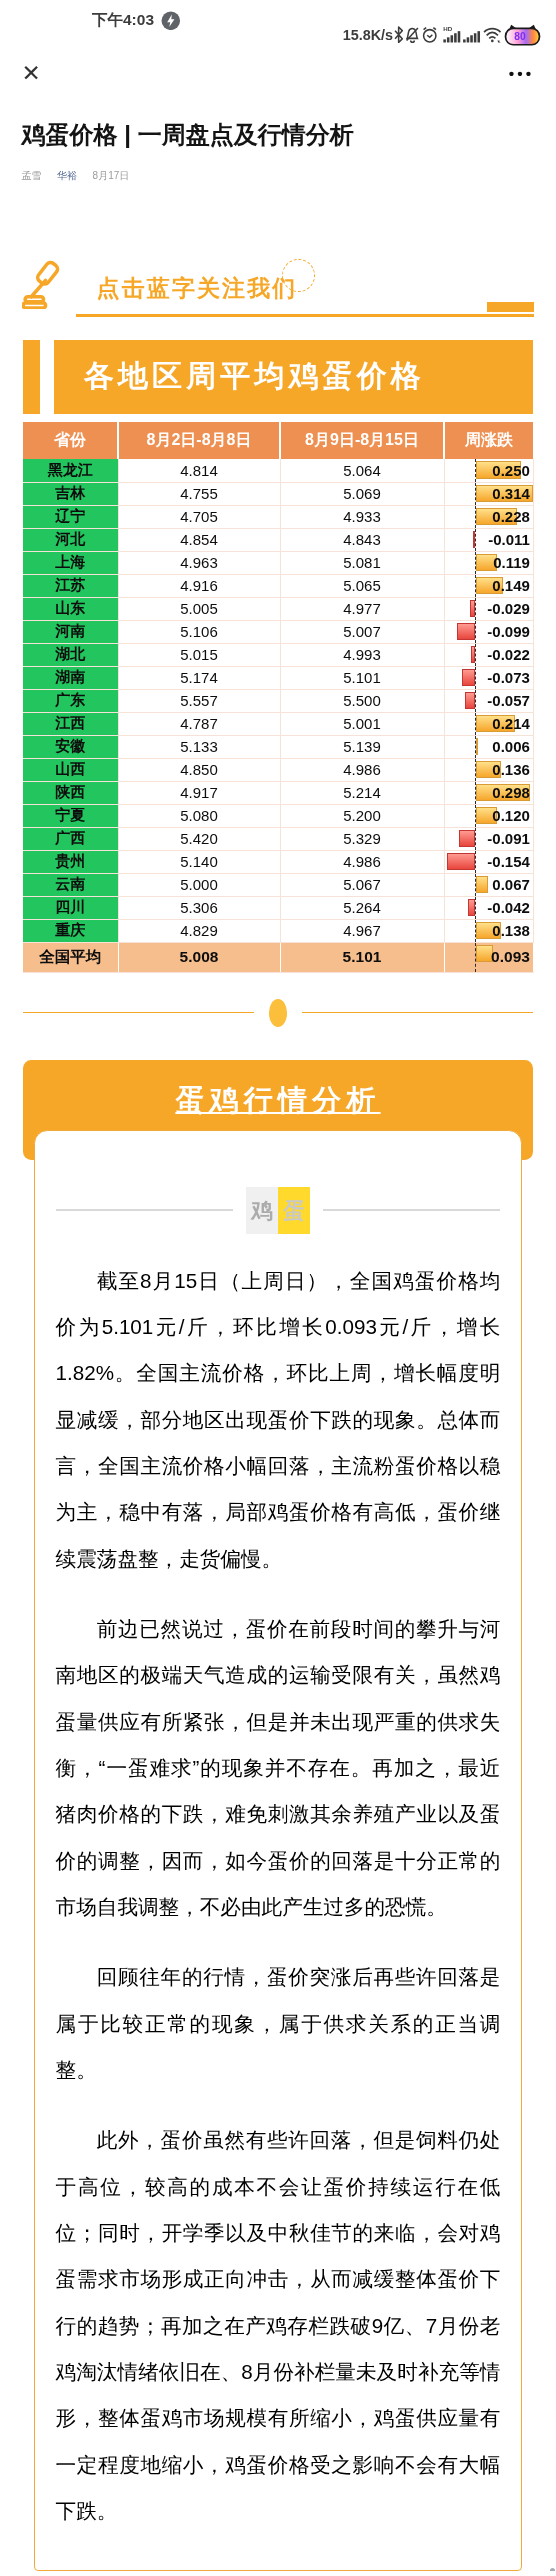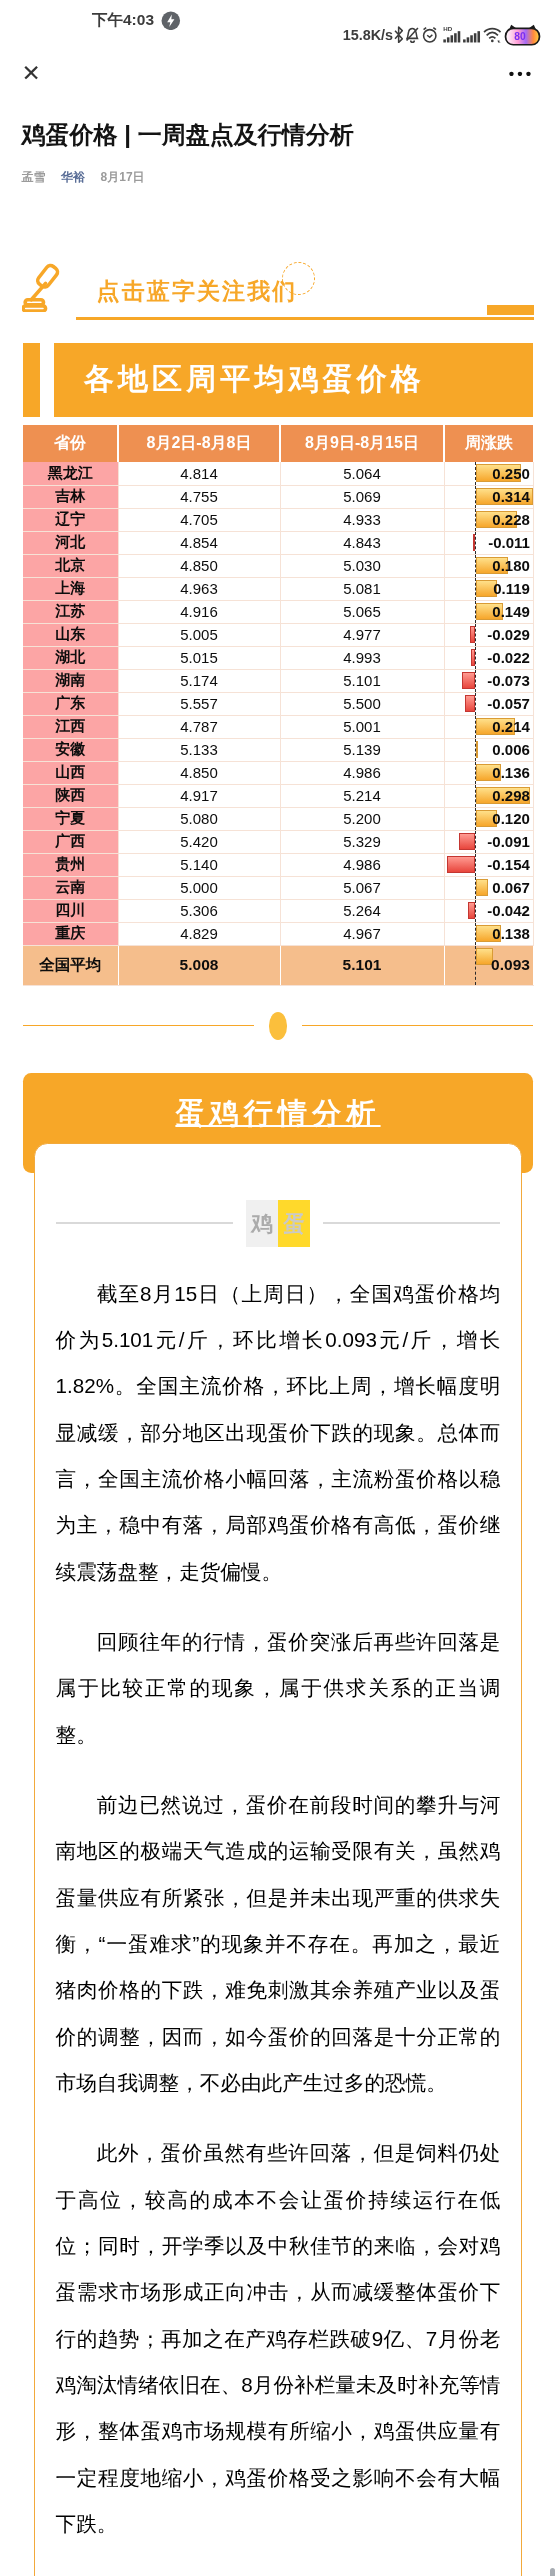--- a/index.html
+++ b/index.html
@@ -14,21 +14,21 @@
     padding:0 14.4px 0 92px; color:#3c3c3c; }
   .statusbar .left { display:flex; align-items:center; gap:7.2px; font-size:15.5px; font-weight:bold; }
   .statusbar .right { display:flex; align-items:center; gap:0; font-size:14.4px; font-weight:bold;margin-top:28px; }
   .sb-ico { display:inline-flex; align-items:flex-end; }
   
   .navbar { height:65px; display:flex; align-items:center; justify-content:space-between; padding:0 21.6px; }
   .nav-close { font-size:23px; color:#333; font-weight:300; cursor:pointer; }
   .nav-more { font-size:15.5px; letter-spacing:3.1px; color:#111; font-weight:bold; cursor:pointer; }
   
   .title { font-size:24px; font-weight:700; line-height:1.35; padding:13.4px 21.6px 0; color:#141414; }
-  .byline { padding:17.5px 21.6px 0; font-size:12px; color:#9b9b9b; display:flex; gap:15.5px;font-weight:bold; }
+  .byline { padding:17.5px 21.6px 0; font-size:10px; color:#9b9b9b; display:flex; gap:15.5px; }
   .byline .account { color:#576b95; }
   
   .follow { margin-top:77px; padding:0 21.6px; position:relative; }
   .follow-row { display:flex; align-items:flex-end; gap:34px; }
   .follow-text { font-size:23px; font-weight:700; color:#F7A728; letter-spacing:2.1px; position:relative; padding-bottom:7.2px; }
   .dash-circle { position:absolute; right:-17.5px; top:-14.4px; width:33px; height:33px; border:1.5px dashed #F7A728; border-radius:50%; }
   .follow-underline { margin:3.1px 0 0 54px; height:2.6px; background:#F7A728; position:relative; }
   .follow-underline .tag { position:absolute; right:0; top:-12.4px; width:47px; height:9.8px; background:#F7A728; }
   
   .banner { margin-top:23px; display:flex; height:74px; }
@@ -37,29 +37,29 @@
     display:flex; align-items:center; }
   .banner .main span { color:#fff; font-size:30px; font-weight:700; letter-spacing:4.1px; padding-left:30px; }
   
   .ptable { margin:8.2px 23px 0; border-collapse:collapse; width:510px; table-layout:fixed; }
   .ptable col.c1{width:95px} .ptable col.c2{width:162px} .ptable col.c3{width:164px} .ptable col.c4{width:89px}
   .ptable th { background:#EE9051; color:#fff; font-size:16px; font-weight:700; height:37px;
     border-right:2.1px solid #fff; }
   .ptable th:last-child{ border-right:none; }
   .ptable td { height:23px; font-size:15px; text-align:center; color:#0d0d0d;
     border-bottom:0.5px solid #f6e2d6; border-right:0.5px solid #f6e2d6; background:#fff; }
-  .ptable td.prov { background:#fca5a5; font-weight:600; }
+  .ptable td.prov { background:#22c55e; font-weight:600; }
   .ptable td.chg { position:relative; padding:8px; }
   .ptable td.chg .axis { position:absolute; left:30px; top:0; bottom:0; border-left:1.5px dashed #2b2b2b; }
   .ptable td.chg .bar { position:absolute; top:2.1px; height:17.5px; border:0.5px solid rgba(0,0,0,.18); }
   .ptable td.chg .bar.up { background:linear-gradient(180deg,#FFE08A,#F6A62B); border-color:#D99B35; }
   .ptable td.chg .bar.dn { background:linear-gradient(180deg,#FF9B92,#E8453C); border-color:#C43631; }
   .ptable td.chg .val { position:absolute; right:2.6px; top:0; bottom:0; display:flex; align-items:center;
     font-weight:700; z-index:2; }
-  .ptable tr.sum td { background:#F5BE8C; height:40px; font-weight:700; border-right:1.5px solid #fff; font-size:15.5px; }
+  .ptable tr.sum td { background:#F5BE8C; height:30px; font-weight:700; border-right:1.5px solid #fff; font-size:15.5px; }
   .ptable tr.sum td.chg { background:#F5BE8C; }
   
   .egg-divider { margin:26px 23px 0; display:flex; align-items:center; }
   .egg-divider .seg { flex:1; height:1.5px; background:#F7A728; }
   .egg-divider .egg { width:18.5px; height:28px; background:#FBBF3C; border-radius:50%; margin:0 14.4px; }
   
   .sec-head { margin:33px 23px 0; background:#F7A728; border-radius:8.2px; height:100px; position:relative; }
   .sec-head span { display:block; text-align:center; color:#fff; font-size:29px; font-weight:700;
     letter-spacing:5.2px; padding-top:21.6px;text-decoration:underline; }
   .body-card { margin:-30px 34px 0; background:#fff; border:1.5px solid #F2A93B; border-radius:13.4px 13.4px 4.1px 4.1px;
@@ -250,30 +250,20 @@
         <td class="prov">河北</td>
         <td>4.854</td>
         <td>4.843</td>
         <td class="chg">
           <div class="bar dn" style="left: 28px; width: 2.1px;"></div>
           <div class="axis"></div>
           <span class="val">-0.011</span>
         </td>
       </tr>
       <tr>
-        <td class="prov">北京</td>
-        <td>4.850</td>
-        <td>5.030</td>
-        <td class="chg">
-          <div class="bar up" style="left: 31px; width: 32px;"></div>
-          <div class="axis"></div>
-          <span class="val">0.180</span>
-        </td>
-      </tr>
-      <tr>
         <td class="prov">上海</td>
         <td>4.963</td>
         <td>5.081</td>
         <td class="chg">
           <div class="bar up" style="left: 31px; width: 21.6px;"></div>
           <div class="axis"></div>
           <span class="val">0.119</span>
         </td>
       </tr>
       <tr>
@@ -287,20 +277,30 @@
         </td>
       </tr>
       <tr>
         <td class="prov">山东</td>
         <td>5.005</td>
         <td>4.977</td>
         <td class="chg">
           <div class="bar dn" style="left: 25px; width: 5.2px;"></div>
           <div class="axis"></div>
           <span class="val">-0.029</span>
+        </td>
+      </tr>
+      <tr>
+        <td class="prov">河南</td>
+        <td>5.106</td>
+        <td>5.007</td>
+        <td class="chg">
+          <div class="bar dn" style="left: 12.4px; width: 18px;"></div>
+          <div class="axis"></div>
+          <span class="val">-0.099</span>
         </td>
       </tr>
       <tr>
         <td class="prov">湖北</td>
         <td>5.015</td>
         <td>4.993</td>
         <td class="chg">
           <div class="bar dn" style="left: 26px; width: 4.1px;"></div>
           <div class="axis"></div>
           <span class="val">-0.022</span>
@@ -454,20 +454,20 @@
   <div class="badge-divider">
     <div class="gline"></div>
     <div class="tiles">
       <div class="tile t1">鸡</div>
       <div class="tile t2">蛋</div>
     </div>
     <div class="gline"></div>
   </div>
 
   <p class="para">截至8月15日（上周日），全国鸡蛋价格均价为5.101元/斤，环比增长0.093元/斤，增长1.82%。全国主流价格，环比上周，增长幅度明显减缓，部分地区出现蛋价下跌的现象。总体而言，全国主流价格小幅回落，主流粉蛋价格以稳为主，稳中有落，局部鸡蛋价格有高低，蛋价继续震荡盘整，走货偏慢。</p>
+  <p class="para">前边已然说过，蛋价在前段时间的攀升与河南地区的极端天气造成的运输受限有关，虽然鸡蛋量供应有所紧张，但是并未出现严重的供求失衡，“一蛋难求”的现象并不存在。再加之，最近猪肉价格的下跌，难免刺激其余养殖产业以及蛋价的调整，因而，如今蛋价的回落是十分正常的市场自我调整，不必由此产生过多的恐慌。</p>
   <p class="para">回顾往年的行情，蛋价突涨后再些许回落是属于比较正常的现象，属于供求关系的正当调整。</p>
-  <p class="para">前边已然说过，蛋价在前段时间的攀升与河南地区的极端天气造成的运输受限有关，虽然鸡蛋量供应有所紧张，但是并未出现严重的供求失衡，“一蛋难求”的现象并不存在。再加之，最近猪肉价格的下跌，难免刺激其余养殖产业以及蛋价的调整，因而，如今蛋价的回落是十分正常的市场自我调整，不必由此产生过多的恐慌。</p>
   <p class="para">此外，蛋价虽然有些许回落，但是饲料仍处于高位，较高的成本不会让蛋价持续运行在低位；同时，开学季以及中秋佳节的来临，会对鸡蛋需求市场形成正向冲击，从而减缓整体蛋价下行的趋势；再加之在产鸡存栏跌破9亿、7月份老鸡淘汰情绪依旧在、8月份补栏量未及时补充等情形，整体蛋鸡市场规模有所缩小，鸡蛋供应量有一定程度地缩小，鸡蛋价格受之影响不会有大幅下跌。</p>
 
 </div>
 
 <div class="scroll-thumb"></div>
 
 
 </body></html>

